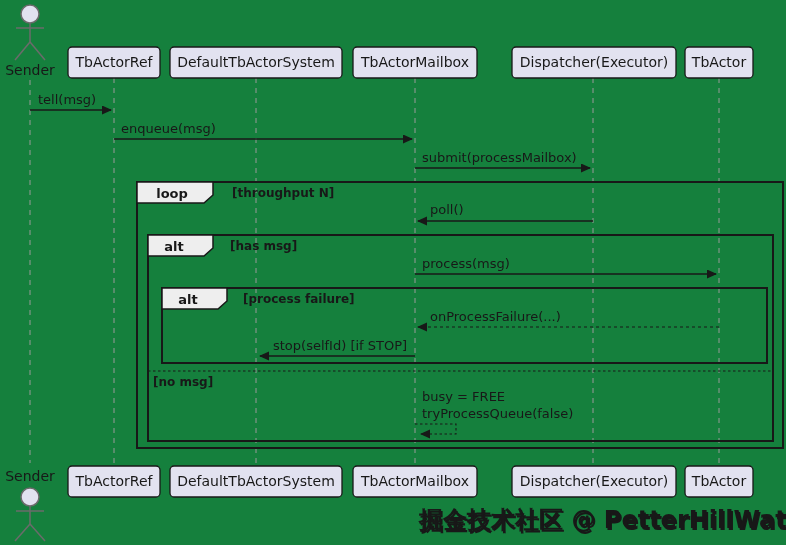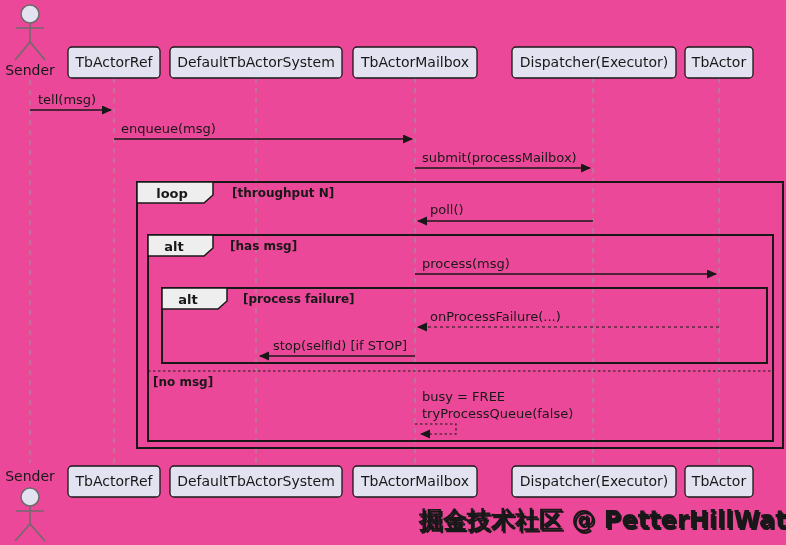--- a/index.html
+++ b/index.html
@@ -1,16 +1,16 @@
 <!DOCTYPE html>
 <html><head>
 <meta charset="utf-8">
 <style>
   html,body{margin:0;padding:0;background:#ffffff;}
-  .stage{position:relative;width:786px;height:545px;background:#ec4899;overflow:hidden;
+  .stage{position:relative;width:786px;height:545px;background:#15803d;overflow:hidden;
          font-family:"DejaVu Sans","Liberation Sans",sans-serif;}
   svg text{font-family:"DejaVu Sans","Liberation Sans",sans-serif;fill:#181818;}
   .pname{font-size:14px;}
   .msg{font-size:13px;}
   .op{font-size:13px;font-weight:bold;}
   .guard{font-size:12px;font-weight:bold;}
   .actorlbl{font-size:14px;}
   .wm{font-size:24px;font-weight:bold;}
 </style>
 </head>

